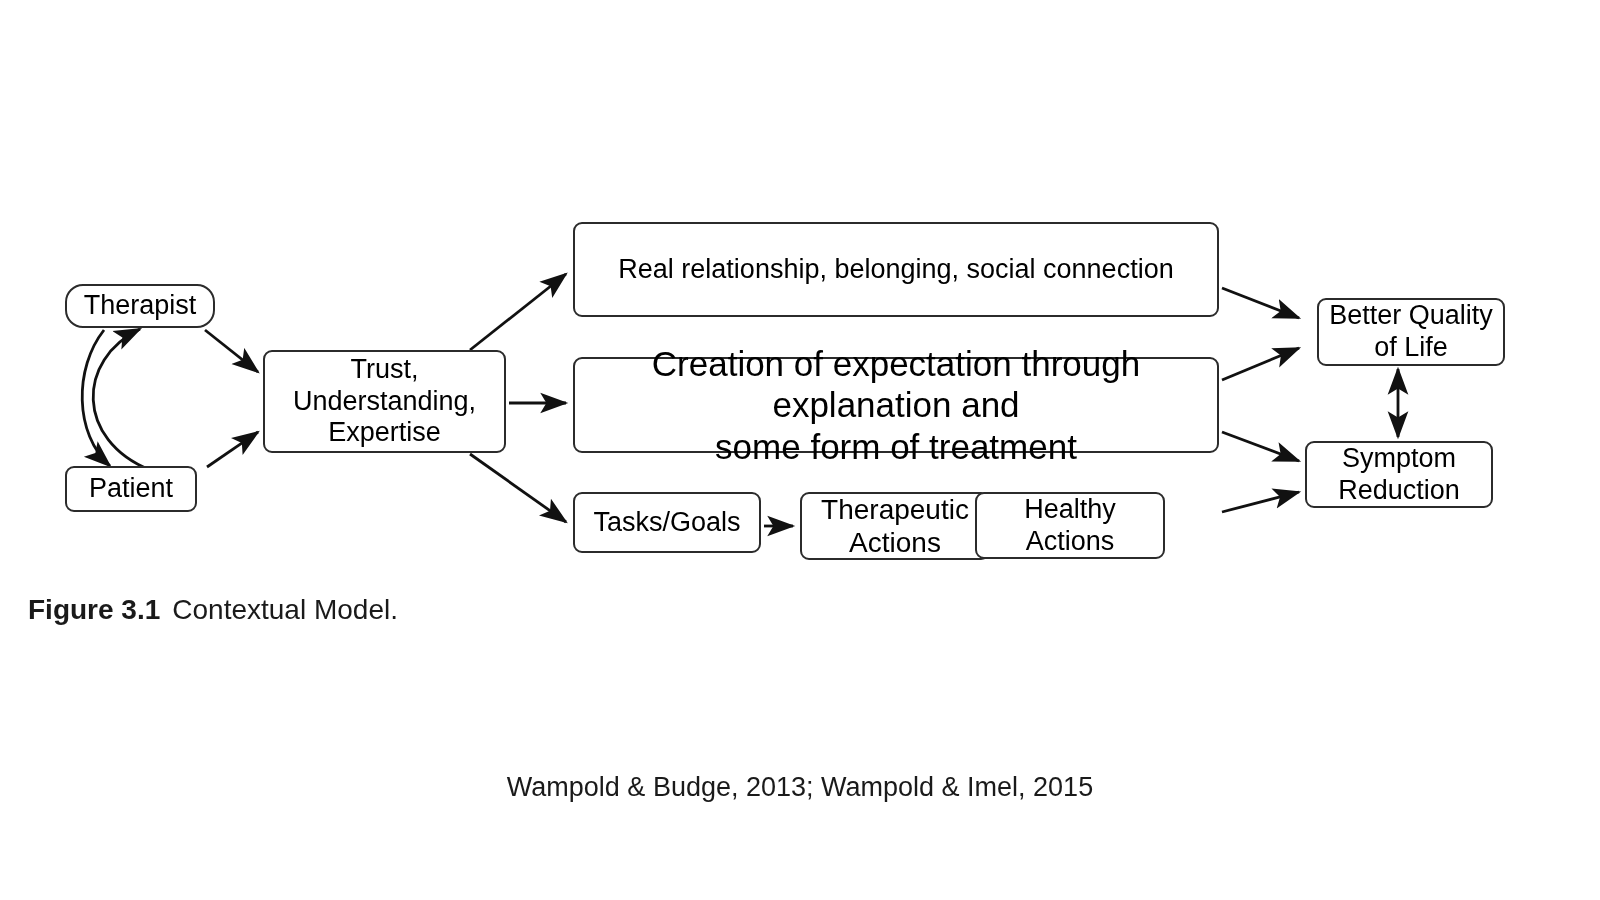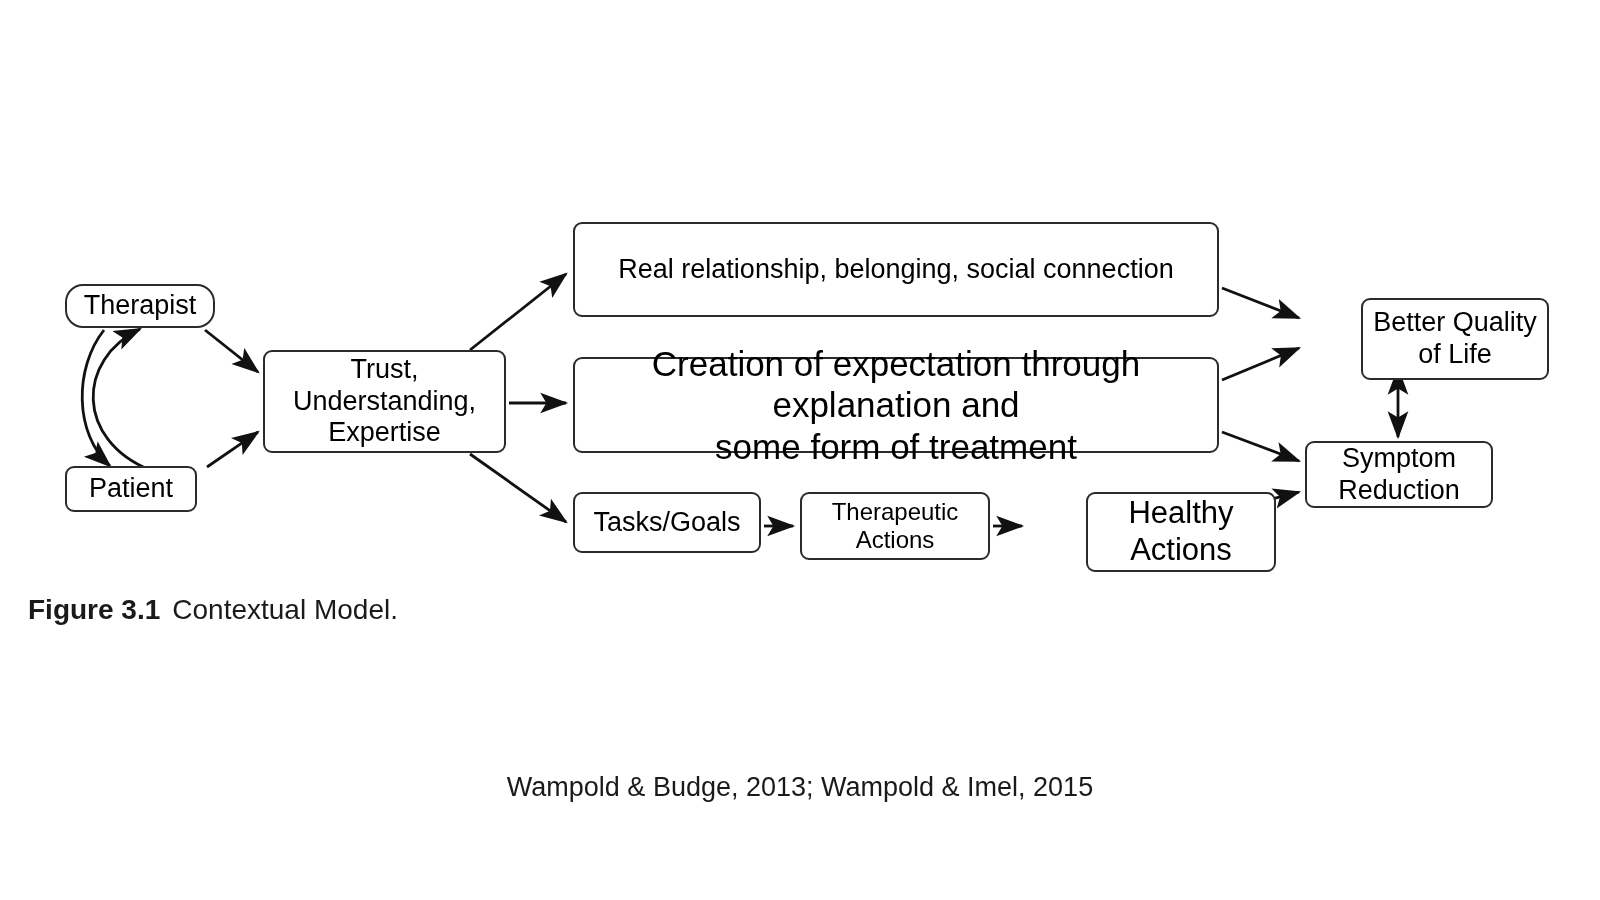--- a/index.html
+++ b/index.html
@@ -43,23 +43,23 @@
     z-index: 2;
     white-space: pre-line;
     padding: 16px 8px;
   }
   .n-therapist { left: 65px;  top: 284px; width: 150px; height: 44px;  font-size: 27px; border-radius: 18px; }
   .n-patient   { left: 65px;  top: 466px; width: 132px; height: 46px;  font-size: 27px; }
   .n-trust     { left: 263px; top: 350px; width: 243px; height: 103px; font-size: 27px; }
   .n-real      { left: 573px; top: 222px; width: 646px; height: 95px;  font-size: 27px; }
   .n-creation  { left: 573px; top: 357px; width: 646px; height: 96px;  font-size: 35px; }
   .n-tasks     { left: 573px; top: 492px; width: 188px; height: 61px;  font-size: 27px; }
-  .n-therap-ac { left: 800px; top: 492px; width: 190px; height: 68px;  font-size: 24px; }
-  .n-healthy   { left: 1086px;top: 492px; width: 190px; height: 80px;  font-size: 31px; }
-  .n-quality   { left: 1361px;top: 298px; width: 188px; height: 82px;  font-size: 27px; }
+  .n-therap-ac { left: 800px; top: 492px; width: 190px; height: 68px;  font-size: 28px; }
+  .n-healthy   { left: 975px;top: 492px; width: 190px; height: 67px;  font-size: 27px; }
+  .n-quality   { left: 1317px;top: 298px; width: 188px; height: 68px;  font-size: 27px; }
   .n-symptom   { left: 1305px;top: 441px; width: 188px; height: 67px;  font-size: 27px; }
 
   .caption {
     position: absolute;
     left: 28px;
     top: 594px;
     font-size: 28px;
     color: #1a1a1a;
     white-space: nowrap;
     z-index: 3;

